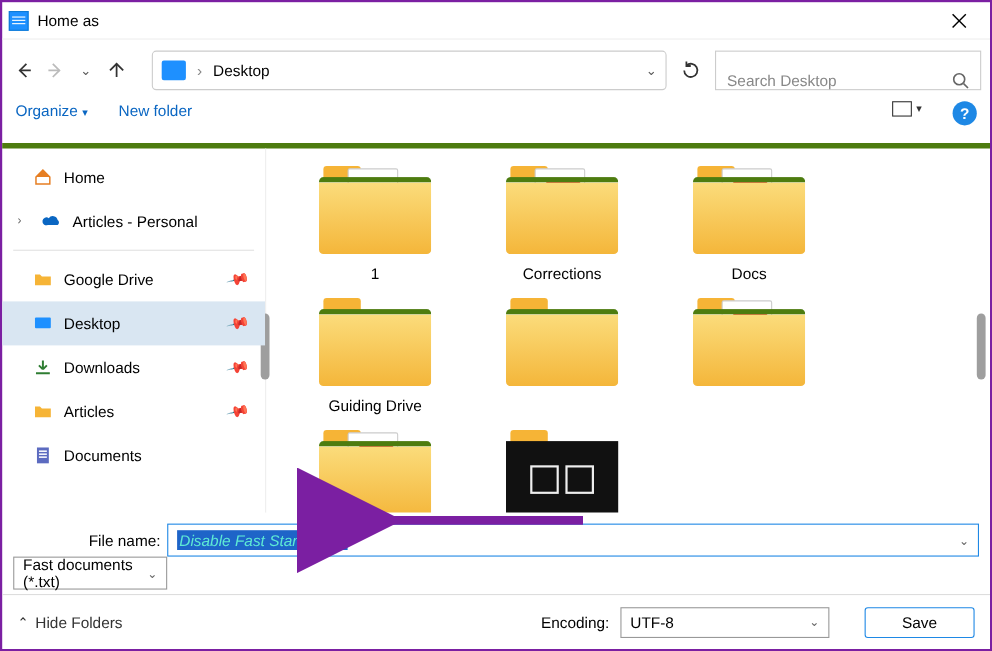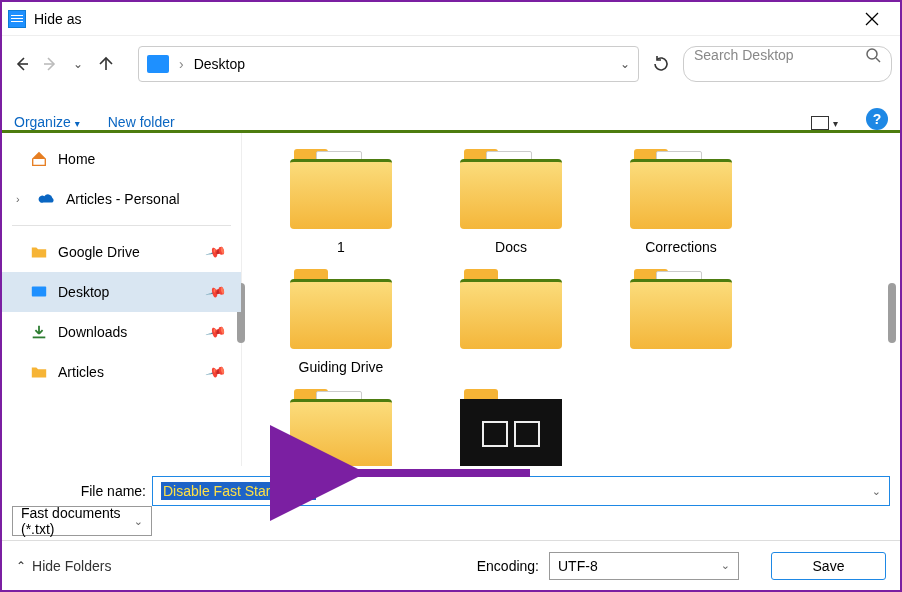--- a/index.html
+++ b/index.html
@@ -11,29 +11,29 @@
   .titlebar .title { flex:1; font-size:14px; }
   .close-x { width:44px; height:28px; display:flex; align-items:center; justify-content:center; font-size:16px; }
   .navbar { height:56px; display:flex; align-items:center; gap:4px; padding:0 8px; }
   .nav-btn { width:24px; height:24px; display:flex; align-items:center; justify-content:center; color:#555; }
   .nav-btn.disabled{color:#bbb;}
   .addr { flex:1; height:36px; border:1px solid #ccc; border-radius:4px; display:flex; align-items:center; padding:0 8px; gap:10px;}
   .addr .folder-chip{width:22px;height:18px;background:#1e90ff;border-radius:2px;}
   .addr .sep{color:#888;}
   .addr-end{display:flex;align-items:center;gap:14px;color:#555;margin-left:auto;}
   .refresh-btn{width:36px;height:36px;display:flex;align-items:center;justify-content:center;color:#555;}
-  .search { width:209px; height:36px; border:1px solid #ccc; border-radius:13px; display:flex; align-items:flex-start; padding:0 10px; color:#888; gap:10px;}
+  .search { width:242px; height:36px; border:1px solid #ccc; border-radius:0; display:flex; align-items:flex-end; padding:0 10px; color:#888; gap:10px;}
   .search span.ph{flex:1;}
-  .toolbar { height:38px; display:flex; align-items:flex-end; padding:0 12px; gap:28px; }
+  .toolbar { height:38px; display:flex; align-items:flex-start; padding:0 12px; gap:28px; }
   .link-blue{color:#0a66c2;}
   .tb-spacer{flex:1;}
   .view-icon{width:18px;height:14px;border:1.5px solid #333;display:inline-block;}
   .view-dd{display:flex;align-items:center;gap:4px;color:#333;}
   .help-circle{width:22px;height:22px;border-radius:50%;background:#1e88e5;color:#fff;display:flex;align-items:center;justify-content:center;font-weight:bold;font-size:14px;}
-  .body { flex:1; display:flex; min-height:0; border-top:3px solid #4d7c0f; }
+  .body { flex:1; display:flex; min-height:0; border-top:5px solid #4d7c0f; }
   .side { width:240px; border-right:1px solid #eee; padding-top:6px; overflow:hidden;}
   .side-item { height:40px; display:flex; align-items:center; padding:0 10px 0 28px; gap:10px; position:relative;}
   .side-item.indent{padding-left:14px;}
   .side-item.selected{background:#d9e6f2;}
   .pin{position:absolute;right:16px;color:#555;font-size:14px;transform:rotate(30deg);}
   .chev{width:12px;color:#666;font-size:11px;}
   .ic{width:18px;height:18px;display:inline-flex;align-items:center;justify-content:center;}
   .side-sep{height:1px;background:#e2e2e2;margin:6px 10px;}
   .content{flex:1;overflow:hidden;padding:12px 24px 0 24px;display:flex;flex-wrap:wrap;gap:10px 20px;align-content:flex-start;}
   .item{width:150px;display:flex;flex-direction:column;align-items:center;gap:6px;}
@@ -46,43 +46,43 @@
   .fthumb .dark .blk{width:26px;height:26px;border:2px solid #eee;}
   .lbl{font-size:14px;}
   .scroll-ind{position:absolute;width:8px;background:#9e9e9e;border-radius:4px;}
   .scroll-left{left:235px;top:150px;height:60px;}
   .scroll-right{right:4px;top:150px;height:60px;}
   .fields{padding:10px 10px 4px 10px;display:grid;grid-template-columns:140px 1fr;align-items:center;}
   .fields label{text-align:right;padding-right:6px;}
   .combo{height:30px;border:1px solid #999;display:flex;align-items:center;padding:0 8px;position:relative;background:#fff;}
   .combo.hl{border-color:#1e88e5;}
   .combo .dd{position:absolute;right:8px;color:#666;font-size:11px;}
-  .file-val{background:#1e64c8;color:#fde047;padding:1px 2px;}
+  .file-val{background:#1e64c8;color:#5eead4;padding:1px 2px;font-style:italic;}
   .arrow-annot{position:absolute;left:338px;top:456px;pointer-events:none;}
   .arrow-annot svg{overflow:visible;}
   .footer{height:50px;border-top:1px solid #ddd;display:flex;align-items:center;padding:0 14px;gap:10px;}
   .footer .spacer{flex:1;}
-  .btn{width:115px;height:28px;border:1px solid #bfbfbf;border-radius:3px;background:#fff;display:flex;align-items:center;justify-content:center;}
+  .btn{width:100px;height:28px;border:1px solid #bfbfbf;border-radius:3px;background:#fff;display:flex;align-items:center;justify-content:center;}
   .btn.primary{border-color:#1e88e5;}
   .enc-combo{width:190px;height:28px;border:1px solid #999;display:flex;align-items:center;padding:0 8px;position:relative;}
   .enc-combo .dd{position:absolute;right:8px;color:#666;font-size:11px;}
   .hide-ch{color:#333;display:flex;align-items:center;gap:6px;}
 </style>
 </head>
 <body>
 
 <div class="window">
 
   <div class="titlebar">
     <div class="icon">
         <div></div>
         <div></div>
         <div></div>
       </div>
-    <div class="title">Hide as</div>
+    <div class="title">Home as</div>
     <div class="close-x">
       <svg width="14" height="14" viewBox="0 0 14 14">
           <line x1="1" y1="1" x2="13" y2="13" stroke="#000" stroke-width="1.3"></line>
           <line x1="13" y1="1" x2="1" y2="13" stroke="#000" stroke-width="1.3"></line>
         </svg>
     </div>
   </div>
 
   <div class="navbar">
     <div class="nav-btn">
@@ -201,46 +201,57 @@
       </div>
       <div class="side-item">
         <span class="ic">
             <svg viewBox="0 0 20 20">
               <path d="M2 5h5l2 2h9v9H2z" fill="#f6b436"></path>
             </svg>
           </span>
         <span>Articles</span>
         <span class="pin">📌</span>
       </div>
+      <div class="side-item">
+        <span class="ic">
+            <svg viewBox="0 0 20 20">
+              <rect x="4" y="2" width="12" height="16" fill="#5c6bc0"></rect>
+              <rect x="6" y="5" width="8" height="1.5" fill="#fff"></rect>
+              <rect x="6" y="8" width="8" height="1.5" fill="#fff"></rect>
+              <rect x="6" y="11" width="8" height="1.5" fill="#fff"></rect>
+            </svg>
+          </span>
+        <span>Documents</span>
+      </div>
     </div>
 
     <div class="content">
       <div class="item">
         <div class="fthumb">
             <div class="tab"></div>
             <div class="page"></div>
             <div class="body"></div>
           </div>
         <div class="lbl">1</div>
       </div>
       <div class="item">
         <div class="fthumb">
             <div class="tab"></div>
             <div class="page pdf"></div>
             <div class="body"></div>
           </div>
+        <div class="lbl">Corrections</div>
+      </div>
+      <div class="item">
+        <div class="fthumb">
+            <div class="tab"></div>
+            <div class="page pdf"></div>
+            <div class="body"></div>
+          </div>
         <div class="lbl">Docs</div>
-      </div>
-      <div class="item">
-        <div class="fthumb">
-            <div class="tab"></div>
-            <div class="page pdf"></div>
-            <div class="body"></div>
-          </div>
-        <div class="lbl">Corrections</div>
       </div>
       <div class="item">
         <div class="fthumb">
             <div class="tab"></div>
             <div class="body"></div>
           </div>
         <div class="lbl">Guiding Drive</div>
       </div>
 
       <div class="item">

